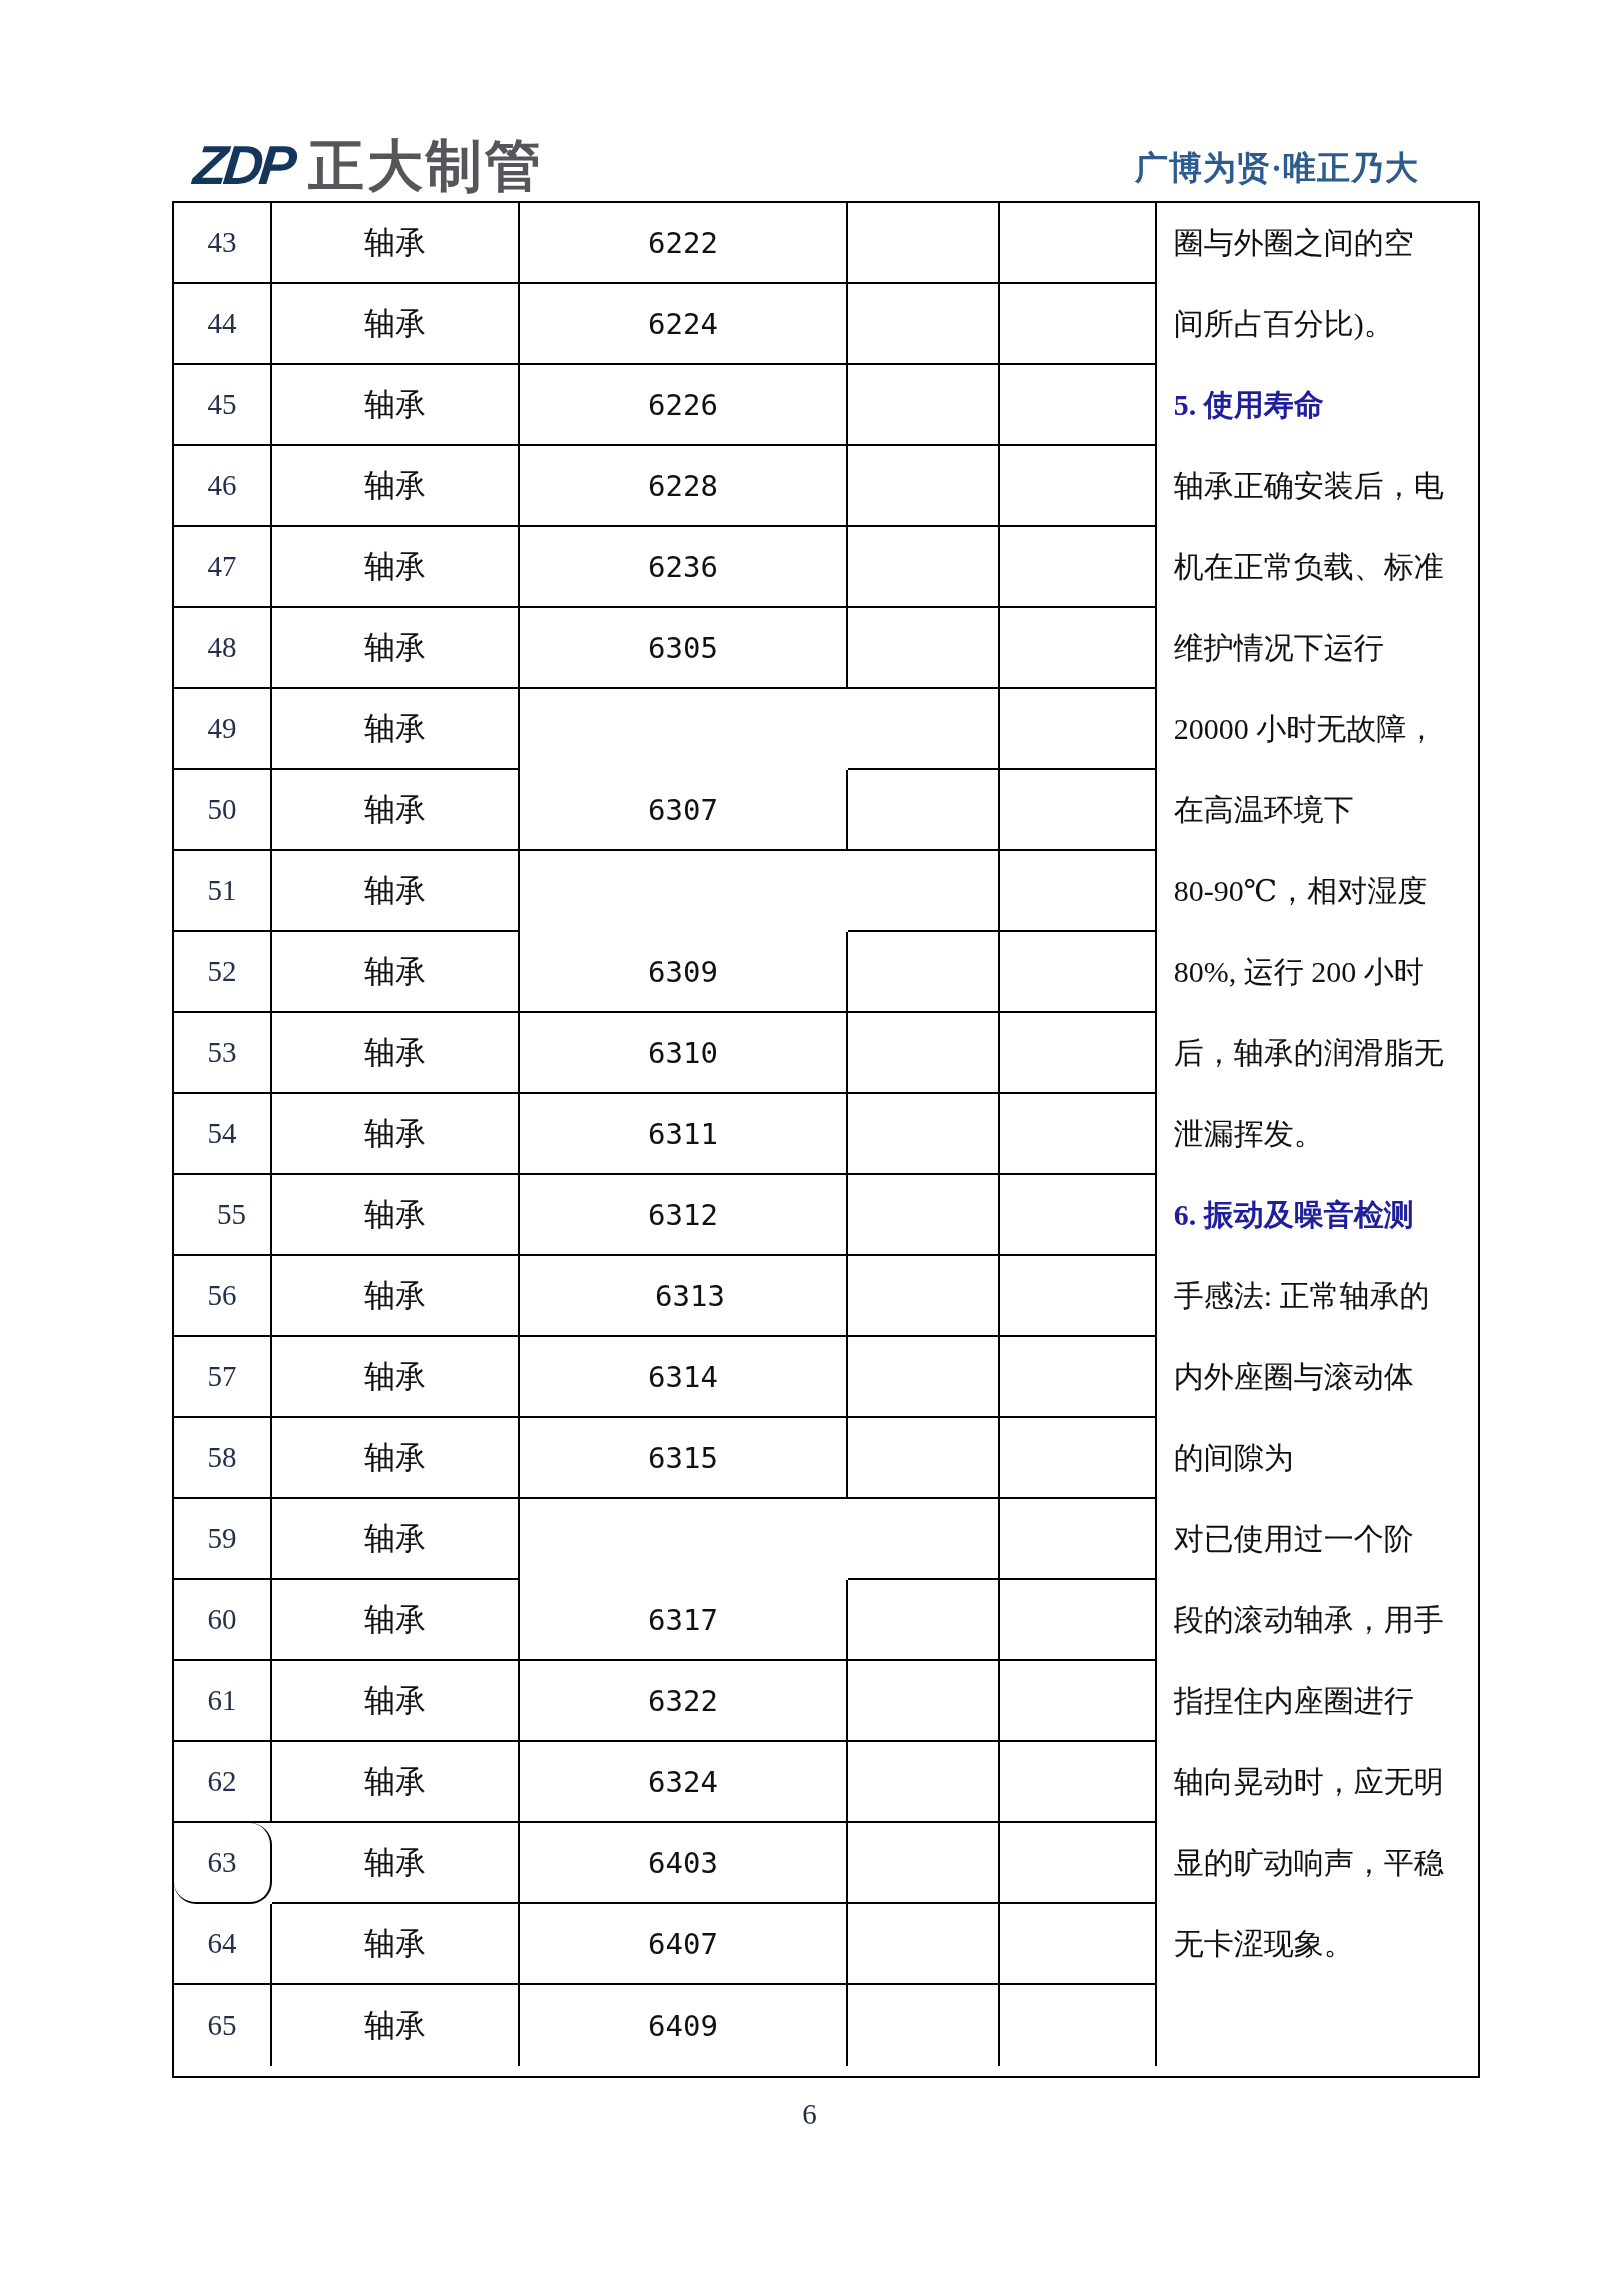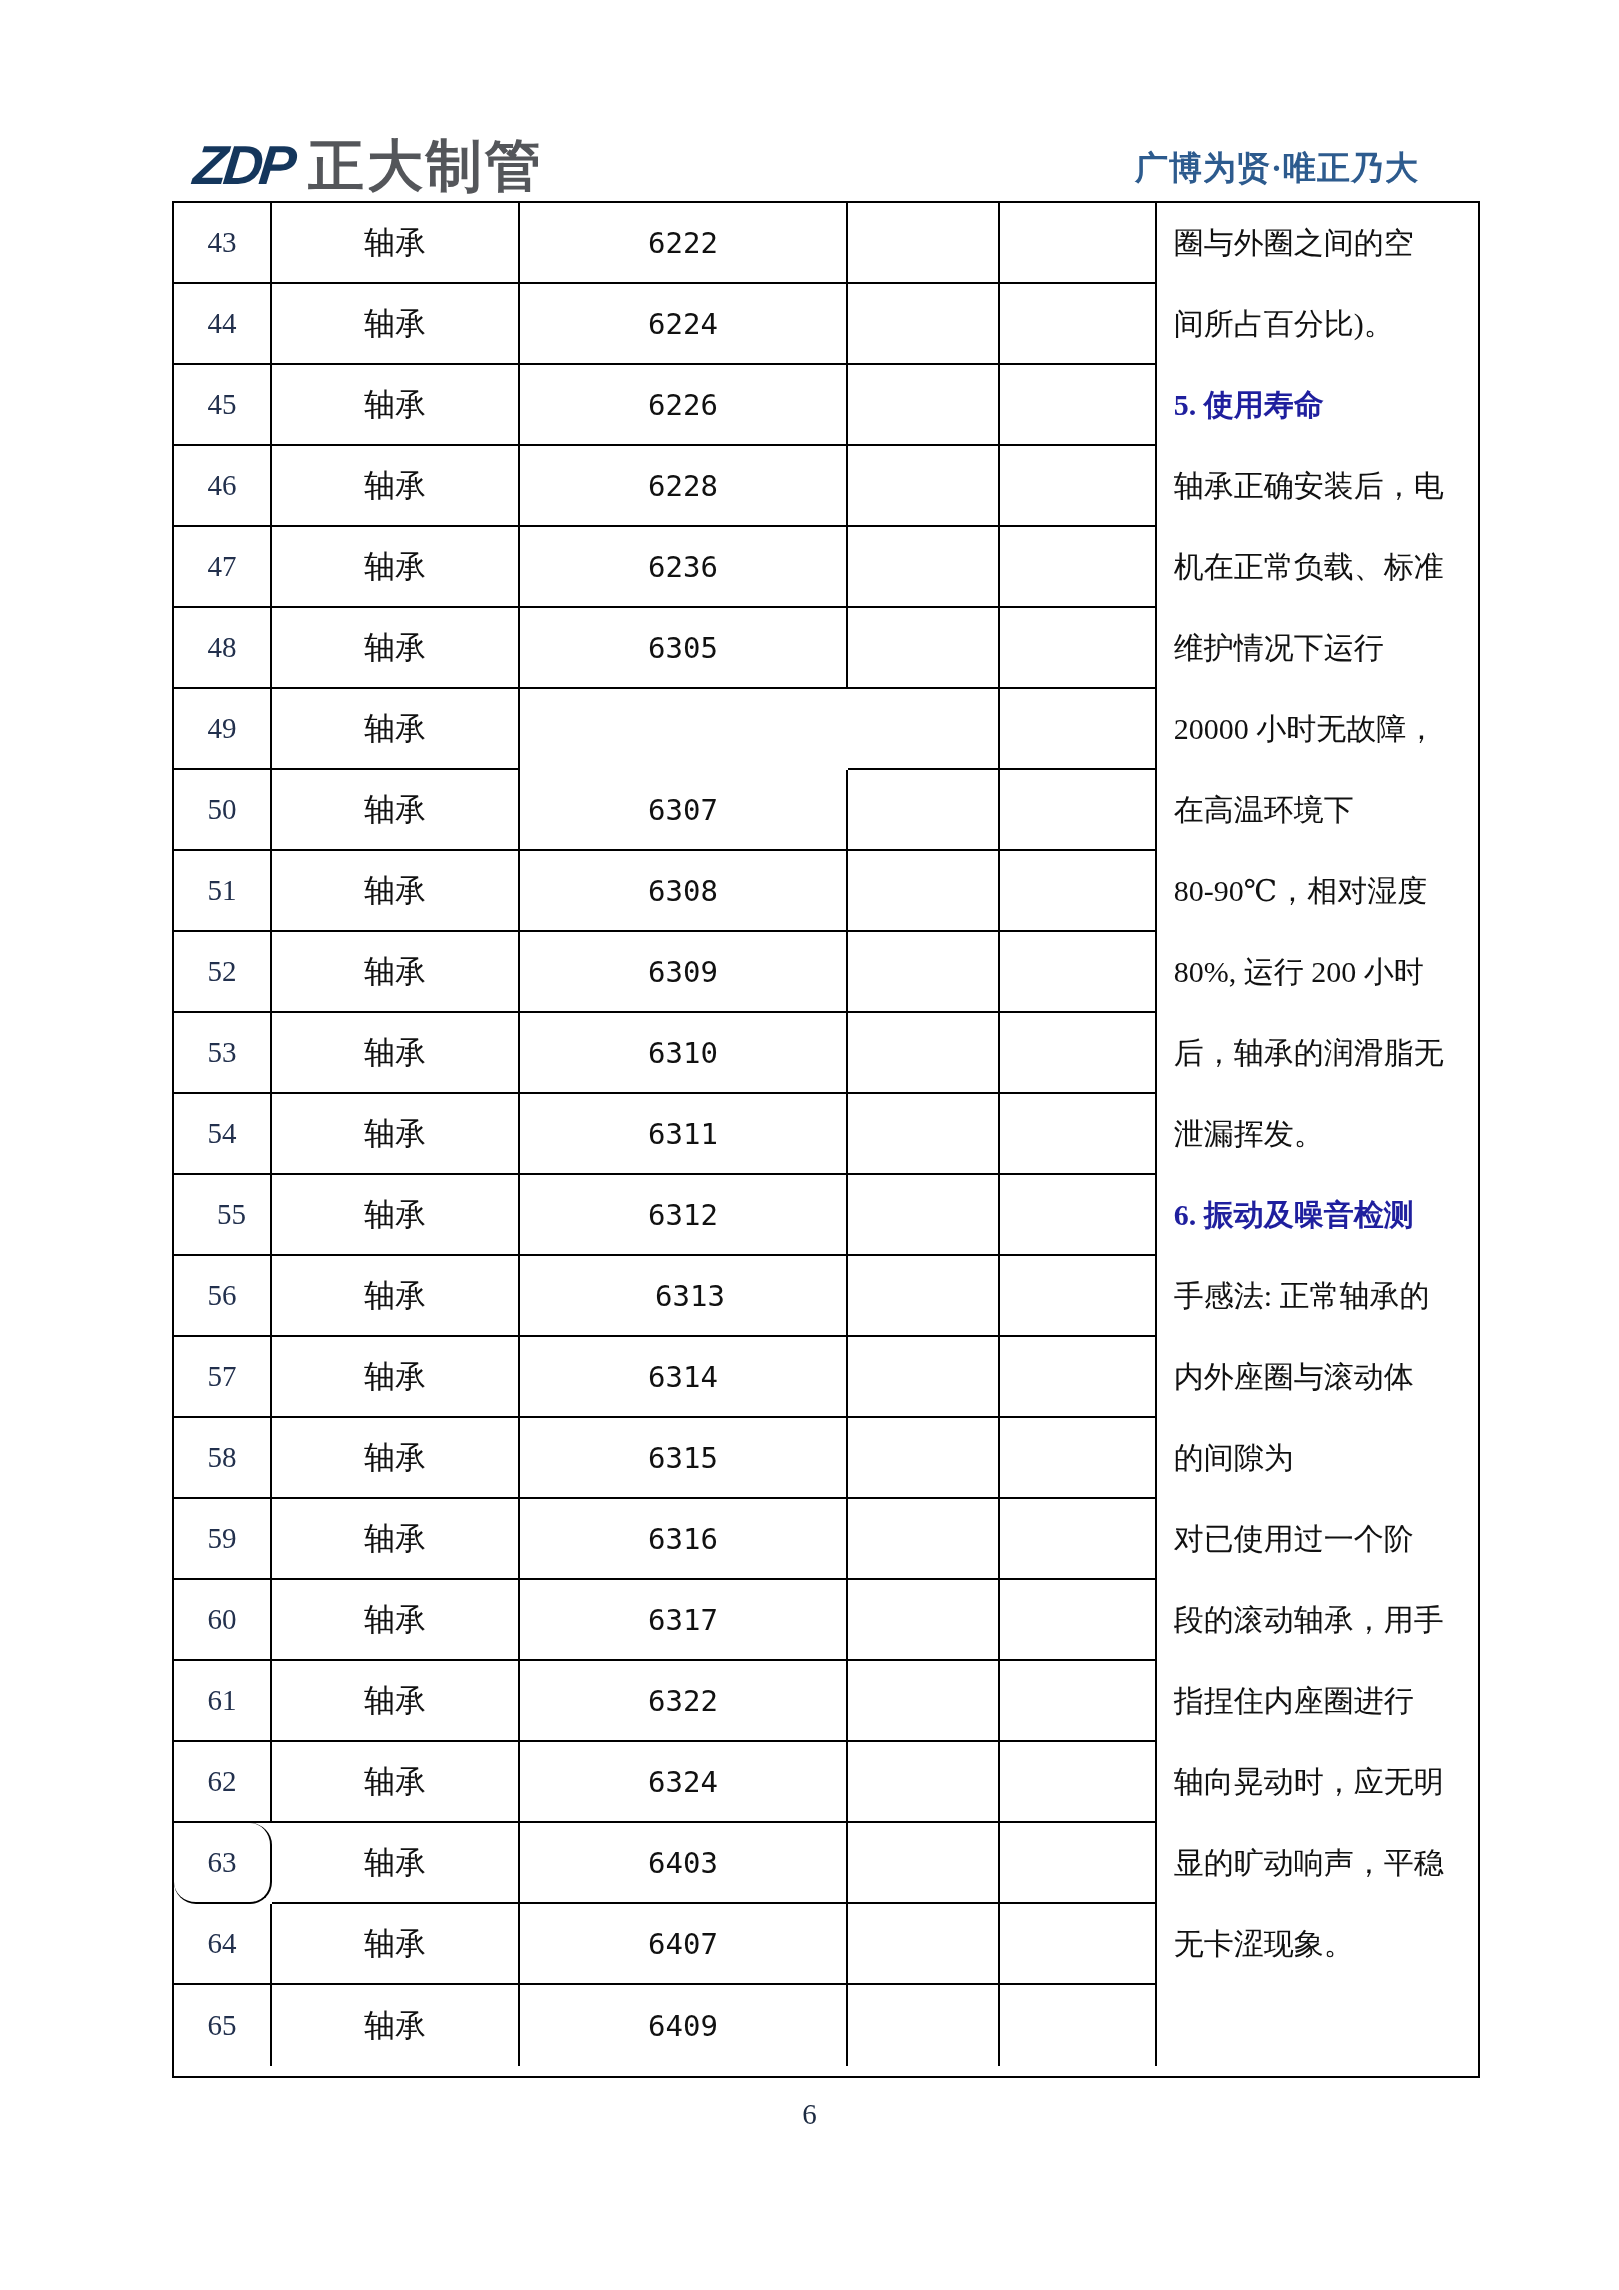--- a/index.html
+++ b/index.html
@@ -101,21 +101,20 @@
     <div class="cell name" style="grid-area: 7 / 2;">轴承</div>
     <div class="cell" style="grid-area: 7 / 4;"></div>
     <div class="cell" style="grid-area: 7 / 5;"></div>
     <div class="cell num" style="grid-area: 8 / 1;">50</div>
     <div class="cell name" style="grid-area: 8 / 2;">轴承</div>
     <div class="cell model" style="grid-area: 8 / 3;">6307</div>
     <div class="cell" style="grid-area: 8 / 4;"></div>
     <div class="cell" style="grid-area: 8 / 5;"></div>
     <div class="cell num" style="grid-area: 9 / 1;">51</div>
     <div class="cell name" style="grid-area: 9 / 2;">轴承</div>
-    <div class="cell model" style="grid-area: 9 / 3;">6308</div>
     <div class="cell" style="grid-area: 9 / 4;"></div>
     <div class="cell" style="grid-area: 9 / 5;"></div>
     <div class="cell num" style="grid-area: 10 / 1;">52</div>
     <div class="cell name" style="grid-area: 10 / 2;">轴承</div>
     <div class="cell model" style="grid-area: 10 / 3;">6309</div>
     <div class="cell" style="grid-area: 10 / 4;"></div>
     <div class="cell" style="grid-area: 10 / 5;"></div>
     <div class="cell num" style="grid-area: 11 / 1;">53</div>
     <div class="cell name" style="grid-area: 11 / 2;">轴承</div>
     <div class="cell model" style="grid-area: 11 / 3;">6310</div>
@@ -141,21 +140,20 @@
     <div class="cell model" style="grid-area: 15 / 3;">6314</div>
     <div class="cell" style="grid-area: 15 / 4;"></div>
     <div class="cell" style="grid-area: 15 / 5;"></div>
     <div class="cell num" style="grid-area: 16 / 1;">58</div>
     <div class="cell name" style="grid-area: 16 / 2;">轴承</div>
     <div class="cell model" style="grid-area: 16 / 3;">6315</div>
     <div class="cell" style="grid-area: 16 / 4;"></div>
     <div class="cell" style="grid-area: 16 / 5;"></div>
     <div class="cell num" style="grid-area: 17 / 1;">59</div>
     <div class="cell name" style="grid-area: 17 / 2;">轴承</div>
-    <div class="cell model" style="grid-area: 17 / 3;">6316</div>
     <div class="cell" style="grid-area: 17 / 4;"></div>
     <div class="cell" style="grid-area: 17 / 5;"></div>
     <div class="cell num" style="grid-area: 18 / 1;">60</div>
     <div class="cell name" style="grid-area: 18 / 2;">轴承</div>
     <div class="cell model" style="grid-area: 18 / 3;">6317</div>
     <div class="cell" style="grid-area: 18 / 4;"></div>
     <div class="cell" style="grid-area: 18 / 5;"></div>
     <div class="cell num" style="grid-area: 19 / 1;">61</div>
     <div class="cell name" style="grid-area: 19 / 2;">轴承</div>
     <div class="cell model" style="grid-area: 19 / 3;">6322</div>

